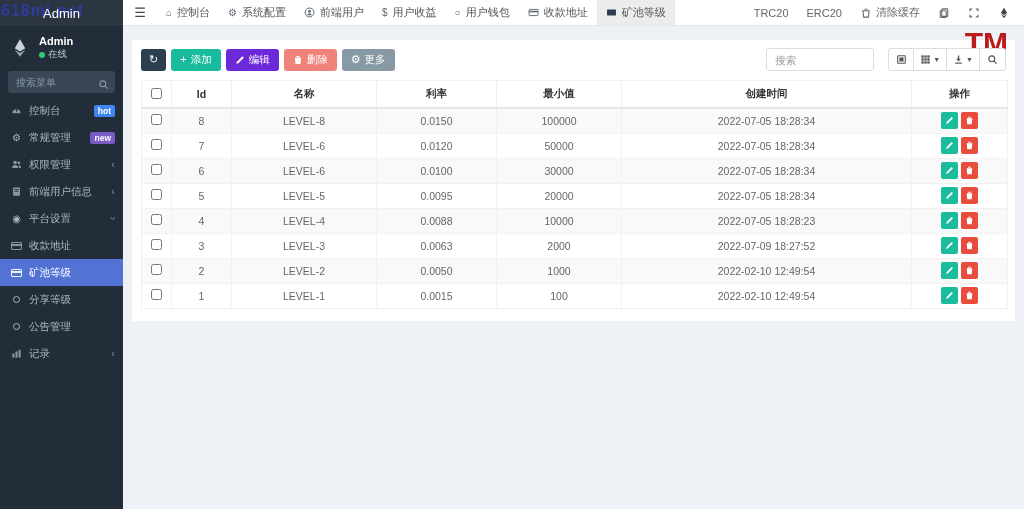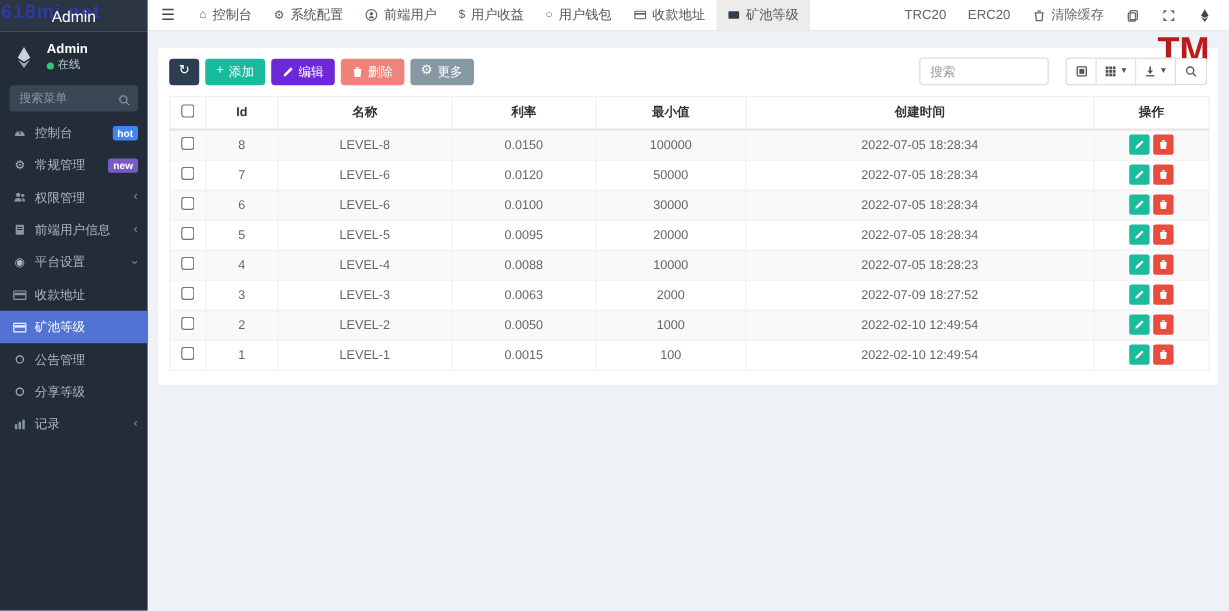--- a/index.html
+++ b/index.html
@@ -258,27 +258,27 @@
     <div class="mi active">
       <span class="ic">
           <span class="card-ic filled"></span>
         </span>
       <span class="lbl">矿池等级</span>
     </div>
     <div class="mi">
       <span class="ic">
           <span class="circ"></span>
         </span>
+      <span class="lbl">分享等级</span>
+    </div>
+    <div class="mi">
+      <span class="ic">
+          <span class="circ"></span>
+        </span>
       <span class="lbl">公告管理</span>
-    </div>
-    <div class="mi">
-      <span class="ic">
-          <span class="circ"></span>
-        </span>
-      <span class="lbl">分享等级</span>
     </div>
     <div class="mi">
       <span class="ic">
           <svg viewBox="0 0 16 16">
             <rect x="2" y="8" width="3" height="6"></rect>
             <rect x="6.5" y="5" width="3" height="9"></rect>
             <rect x="11" y="2.5" width="3" height="11.5"></rect>
           </svg>
         </span>
       <span class="lbl">记录</span>

